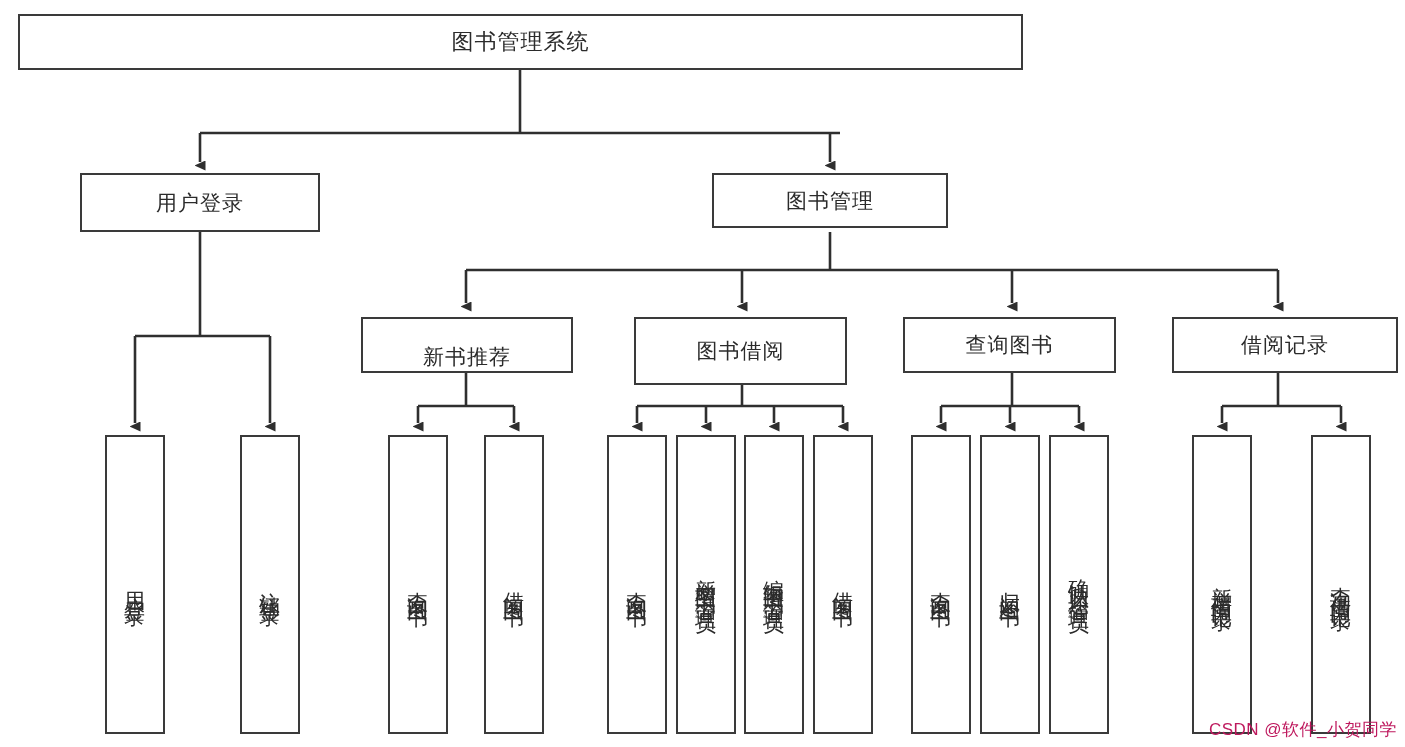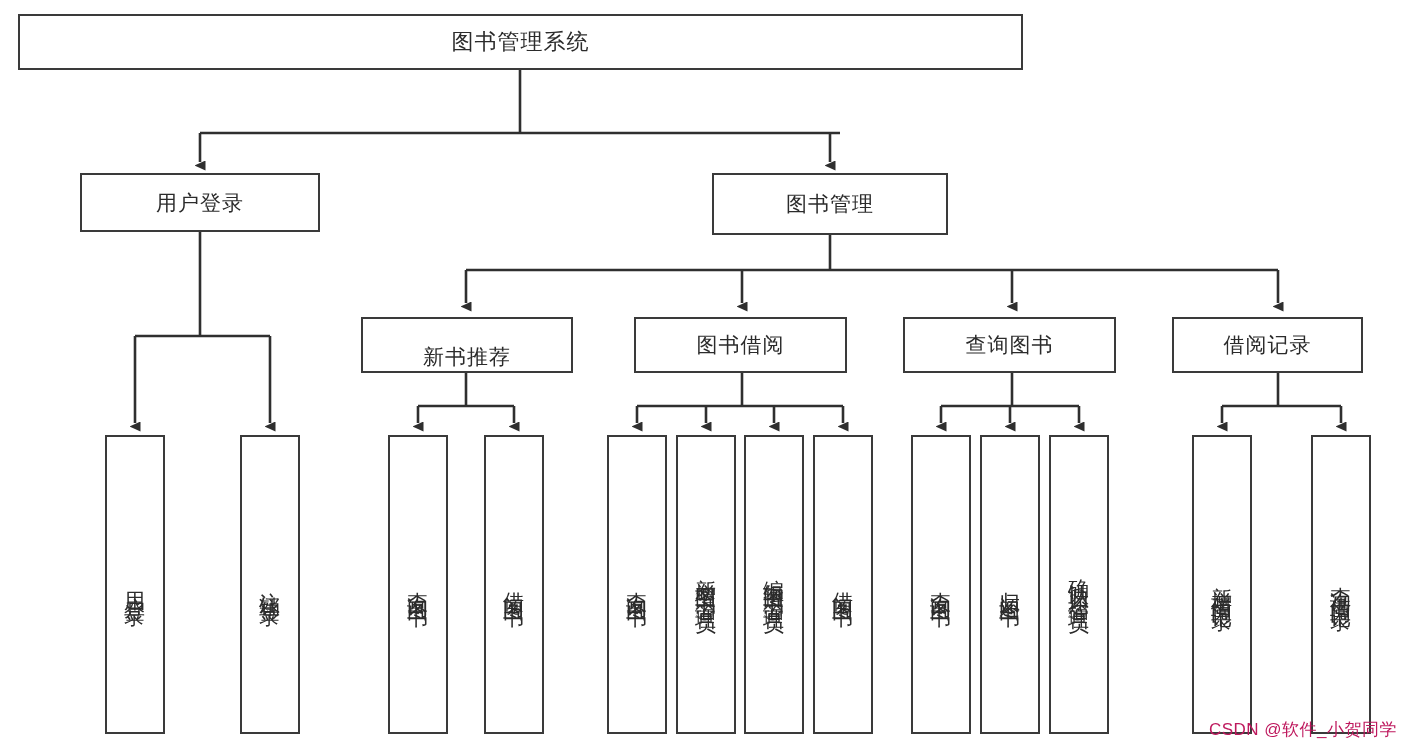--- a/index.html
+++ b/index.html
@@ -119,37 +119,37 @@
   </svg>
 
   <div class="node node-h root" style="left:18px; top:14px; width:1005px; height:56px;">
     <span>图书管理系统</span>
   </div>
 
   <div class="node node-h" style="left:80px; top:173px; width:240px; height:59px;">
     <span>用户登录</span>
   </div>
 
-  <div class="node node-h" style="left:712px; top:173px; width:236px; height:62px;text-align:center;">
+  <div class="node node-h" style="left:712px; top:173px; width:236px; height:55px;text-align:center;">
     <span>图书管理</span>
   </div>
 
   <div class="node node-h" style="left:361px; top:317px; width:212px; height:56px;align-items:flex-end;">
     <span>新书推荐</span>
   </div>
 
-  <div class="node node-h" style="left:634px; top:317px; width:213px; height:56px;text-align:center;">
+  <div class="node node-h" style="left:634px; top:317px; width:213px; height:68px;text-align:center;">
     <span>图书借阅</span>
   </div>
 
   <div class="node node-h" style="left:903px; top:317px; width:213px; height:56px;">
     <span>查询图书</span>
   </div>
 
-  <div class="node node-h" style="left:1172px; top:317px; width:191px; height:56px;">
+  <div class="node node-h" style="left:1172px; top:317px; width:226px; height:56px;">
     <span>借阅记录</span>
   </div>
 
   <div class="node node-v" style="left:105px; top:435px; width:60px; height:299px;">
     <span class="vtext">用户登录</span>
   </div>
 
   <div class="node node-v" style="left:240px; top:435px; width:60px; height:299px;">
     <span class="vtext">注销登录</span>
   </div>

